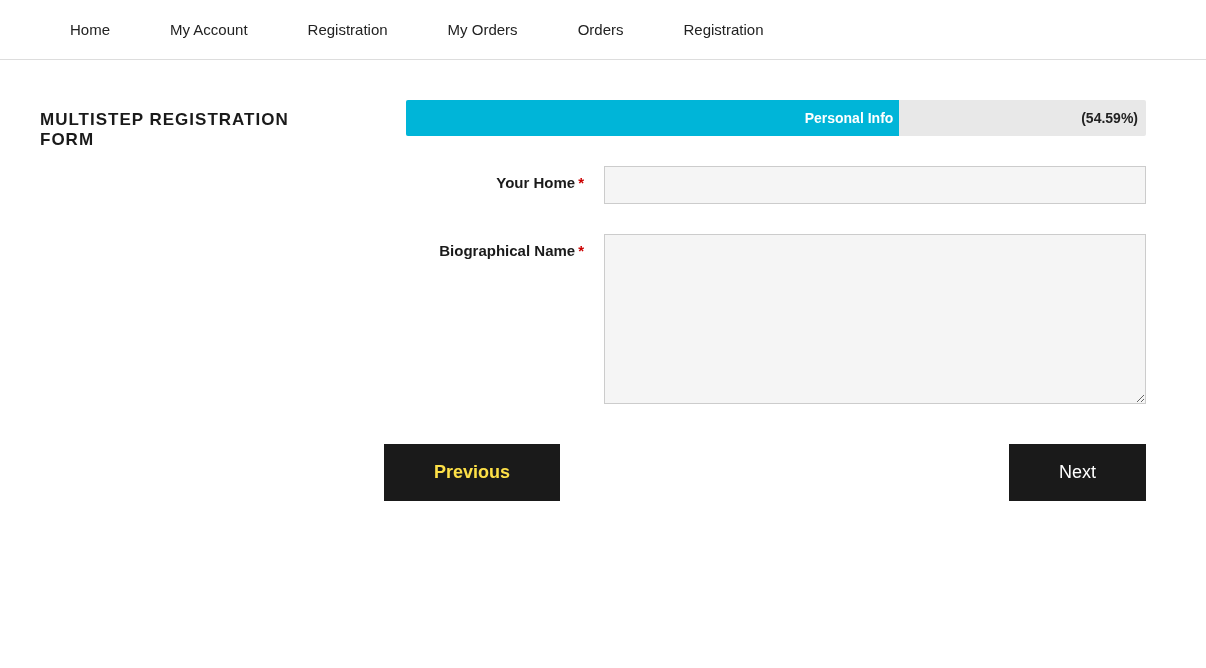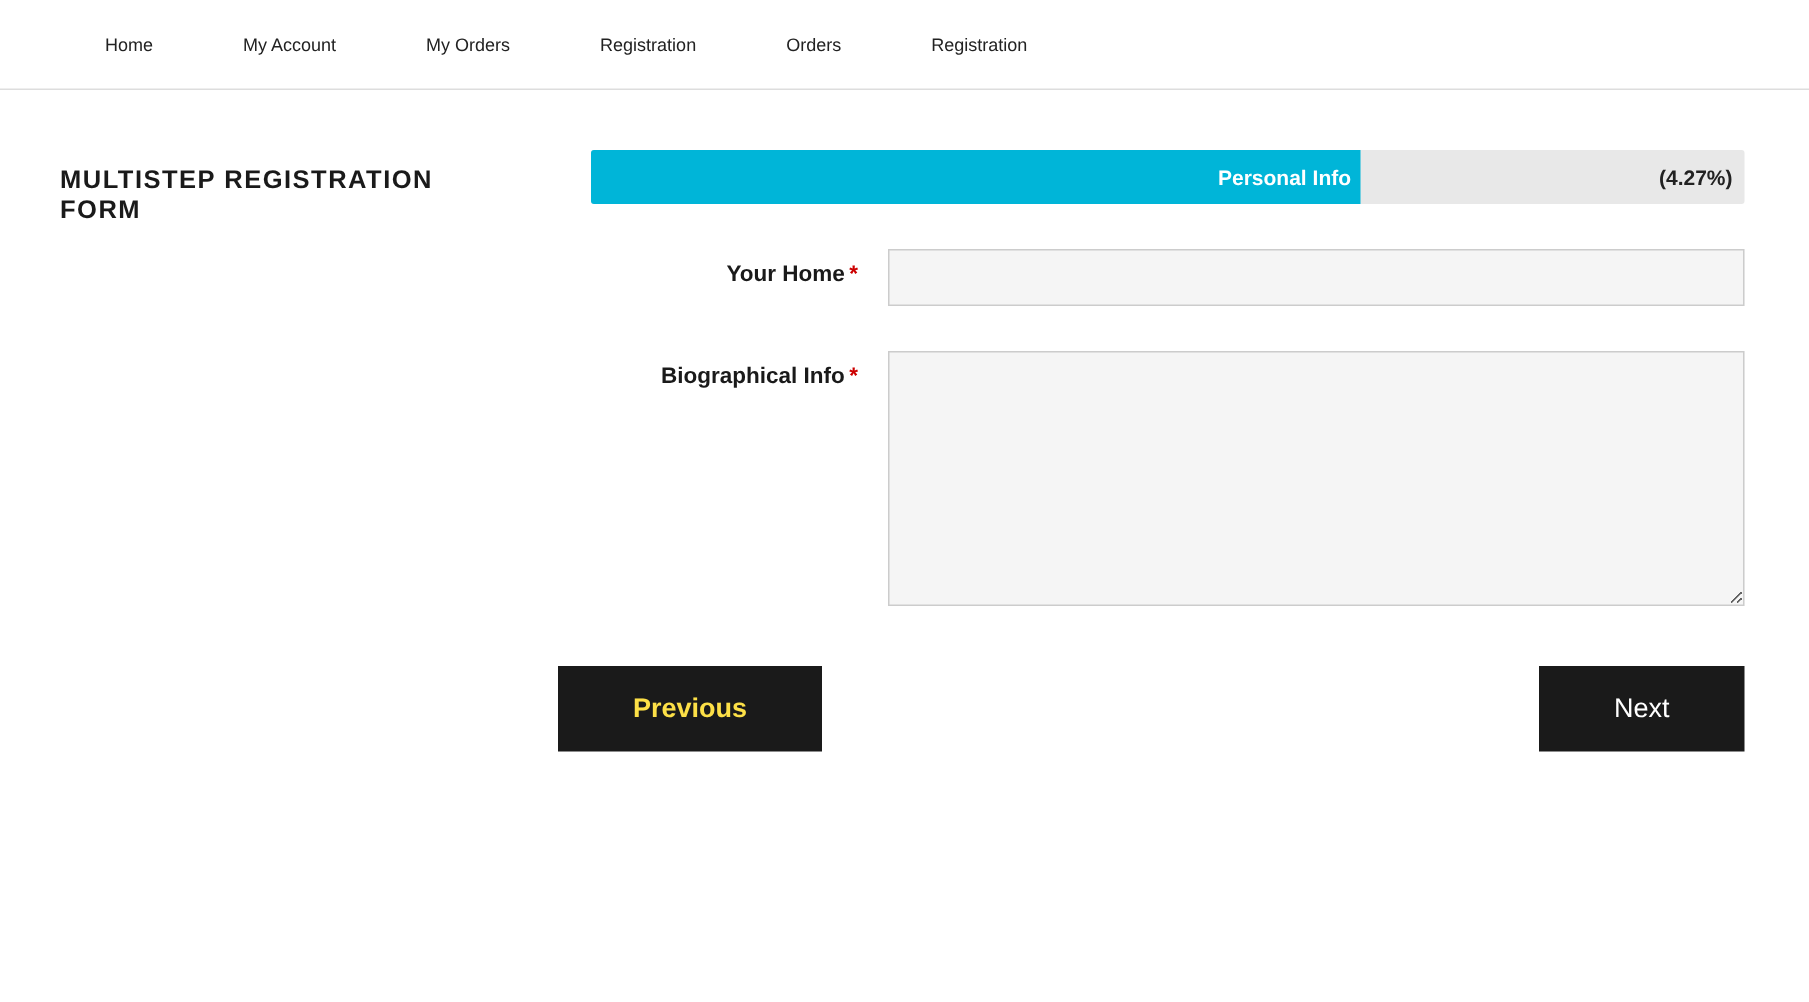--- a/index.html
+++ b/index.html
@@ -21,32 +21,32 @@
       display: flex;
       align-items: center;
       padding: 0 40px;
       height: 60px;
       border-bottom: 1px solid #ddd;
       gap: 0;
     }
 
     .nav-item {
       padding: 0 30px;
-      font-size: 12px;
+      font-size: 15px;
       color: #222;
       cursor: pointer;
       line-height: 60px;
       text-decoration: none;
     }
 
     
     .main-content {
       display: flex;
-      padding: 40px 43px 40px 40px;
-      gap: 32px;
+      padding: 40px 60px 40px 40px;
+      gap: 44px;
     }
 
     .left-panel {
       width: 300px;
       flex-shrink: 0;
       padding-top: 10px;
     }
 
     .form-title {
       font-size: 17px;
@@ -173,51 +173,51 @@
       cursor: pointer;
       min-width: 130px;
     }
   </style>
 </head>
 <body>
 
 <nav>
   <a class="nav-item">Home</a>
   <a class="nav-item">My Account</a>
+  <a class="nav-item">Registration</a>
   <a class="nav-item">My Orders</a>
-  <a class="nav-item">Registration</a>
   <a class="nav-item">Orders</a>
   <a class="nav-item">Registration</a>
 </nav>
 
 <div class="main-content">
 
   <div class="left-panel">
     <h2 class="form-title">MULTISTEP REGISTRATION FORM</h2>
   </div>
 
   <div class="right-panel">
 
     <div class="progress-container">
       <div class="progress-bar">
         <span class="progress-step-label">Personal Info</span>
       </div>
-      <span class="progress-label">(4.27%)</span>
+      <span class="progress-label">(54.59%)</span>
     </div>
 
     <div class="form-row">
       <label class="form-label">
         <span>Your Home</span><span class="required-star">*</span>
       </label>
       <input type="text" class="form-input" style="">
     </div>
 
     <div class="form-row">
       <label class="form-label">
-        <span>Biographical Info</span><span class="required-star">*</span>
+        <span>Biographical Name</span><span class="required-star">*</span>
       </label>
       <textarea class="form-textarea" style=""></textarea>
     </div>
 
     <div class="buttons-row">
       <button class="btn-previous">Previous</button>
       <button class="btn-next">Next</button>
     </div>
 
   </div>

